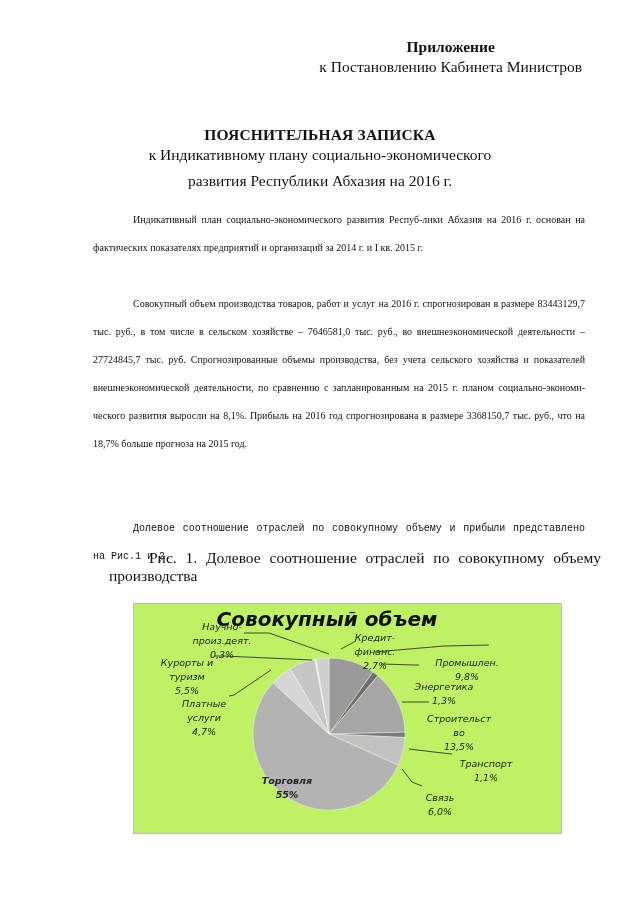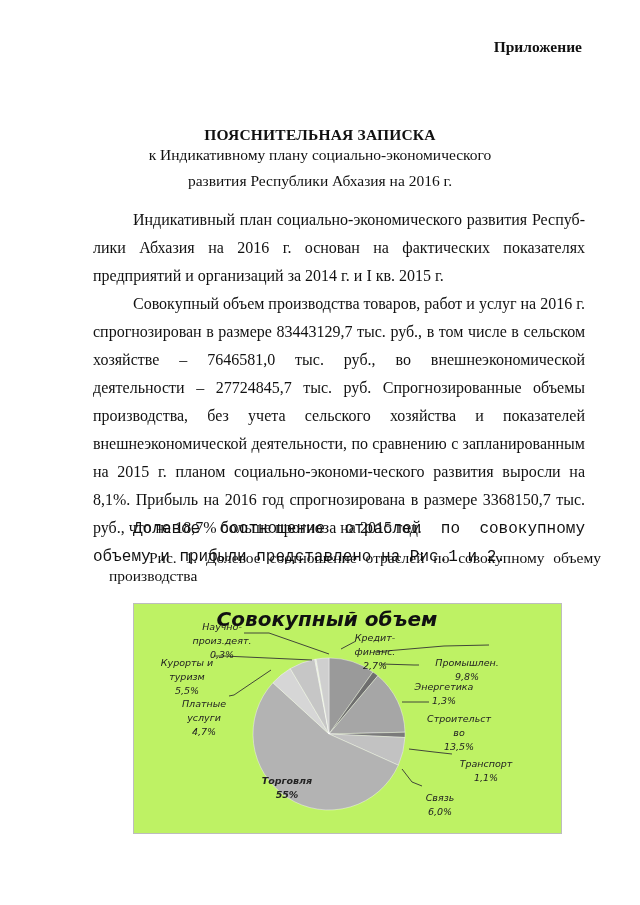--- a/index.html
+++ b/index.html
@@ -16,21 +16,21 @@
   .title {
     position: absolute; left: 0; width: 640px; top: 126px; text-align: center;
     font-size: 15.5px; font-weight: bold; letter-spacing: 0.2px;
   }
   .subtitle {
     position: absolute; left: 0; width: 640px; text-align: center;
     font-size: 15.5px;
   }
   .para {
     position: absolute; left: 93px; width: 492px;
-    font-size: 16px; line-height: 28px; text-align: justify;
+    font-size: 10px; line-height: 28px; text-align: justify;
     text-indent: 40px;
   }
   .caption {
     position: absolute; left: 93px; width: 492px;
     font-size: 15.5px; line-height: 18px; text-align: justify;
     text-indent: 40px;
   }
   .chart-box {
     position: absolute; left: 133px; top: 603px; width: 429px; height: 231px;
     border: 1px solid #bdbdbd; box-sizing: border-box; background: #bef264;
@@ -44,20 +44,21 @@
     font-family: "DejaVu Sans", "Liberation Sans", sans-serif;
     font-style: italic; font-size: 9.5px; fill: #222;
   }
   .lbl.bold { font-weight: bold; }
 </style>
 </head>
 <body>
 
 <div class="header-block">
   <div class="bold">Приложение</div>
+  <div>к Постановлению Кабинета Министров</div>
 </div>
 
 <div class="title">ПОЯСНИТЕЛЬНАЯ ЗАПИСКА</div>
 <div class="subtitle" style="top:146px;">к Индикативному плану социально-экономического</div>
 <div class="subtitle" style="top:172px;font-family:Liberation Serif, serif;">развития Республики Абхазия на 2016 г.</div>
 
 <div class="para" style="top:206px;">Индикативный план социально-экономического развития Респуб-лики Абхазия на 2016 г. основан на фактических показателях предприятий и организаций за 2014 г. и I кв. 2015 г.</div>
 <div class="para" style="top:290px;">Совокупный объем производства товаров, работ и услуг на 2016 г. спрогнозирован в размере 83443129,7  тыс. руб., в том числе в сельском хозяйстве – 7646581,0 тыс. руб., во внешнеэкономической деятельности – 27724845,7 тыс. руб.  Спрогнозированные объемы производства, без учета сельского хозяйства и показателей внешнеэкономической деятельности, по сравнению с запланированным на 2015 г. планом социально-экономи-ческого развития выросли на 8,1%.  Прибыль на 2016 год спрогнозирована в размере 3368150,7 тыс. руб., что на 18,7% больше прогноза на 2015 год.</div>
 <div class="para" style="top:515px;font-family:Liberation Mono, monospace;">Долевое соотношение отраслей по совокупному объему и прибыли представлено на Рис.1 и 2.</div>
 

